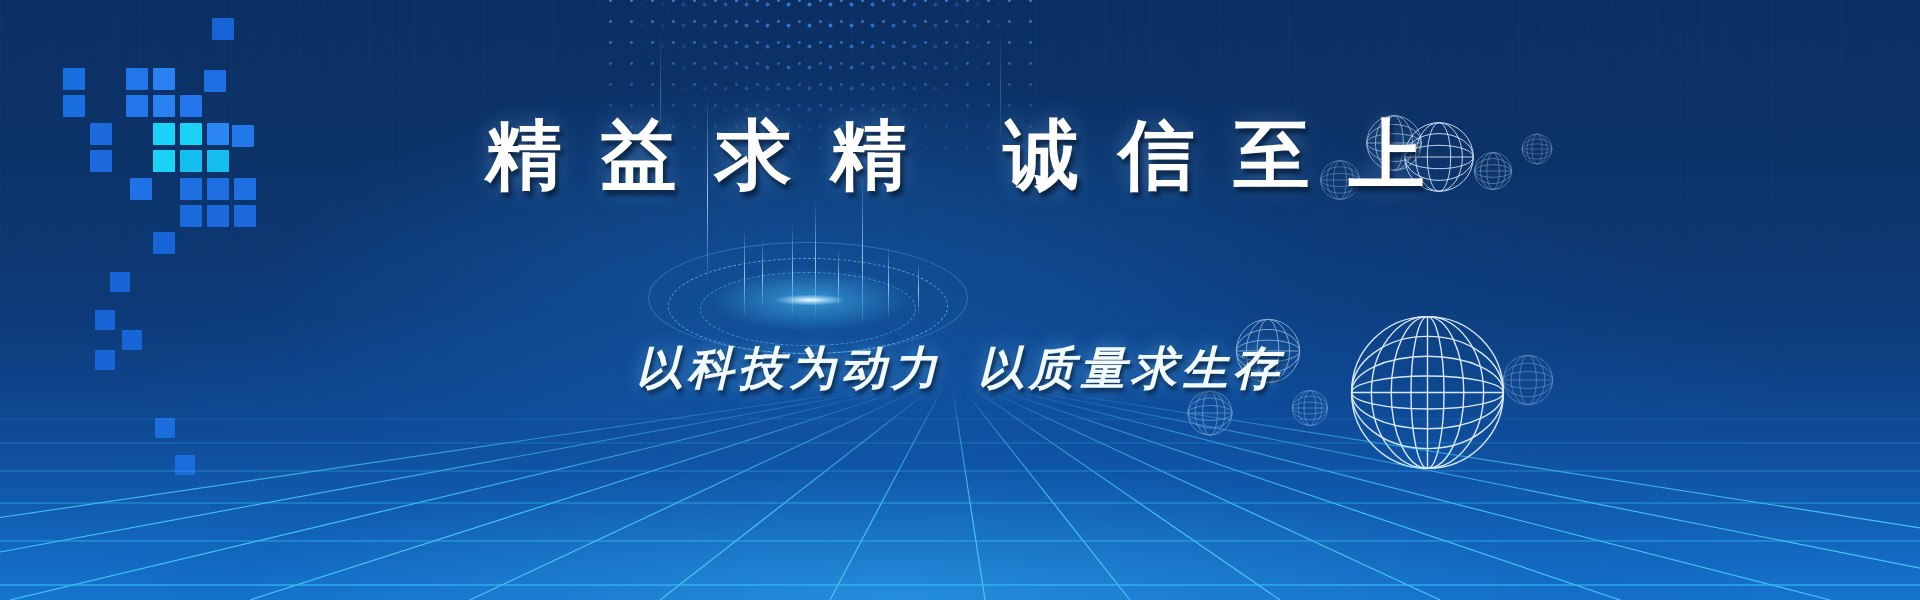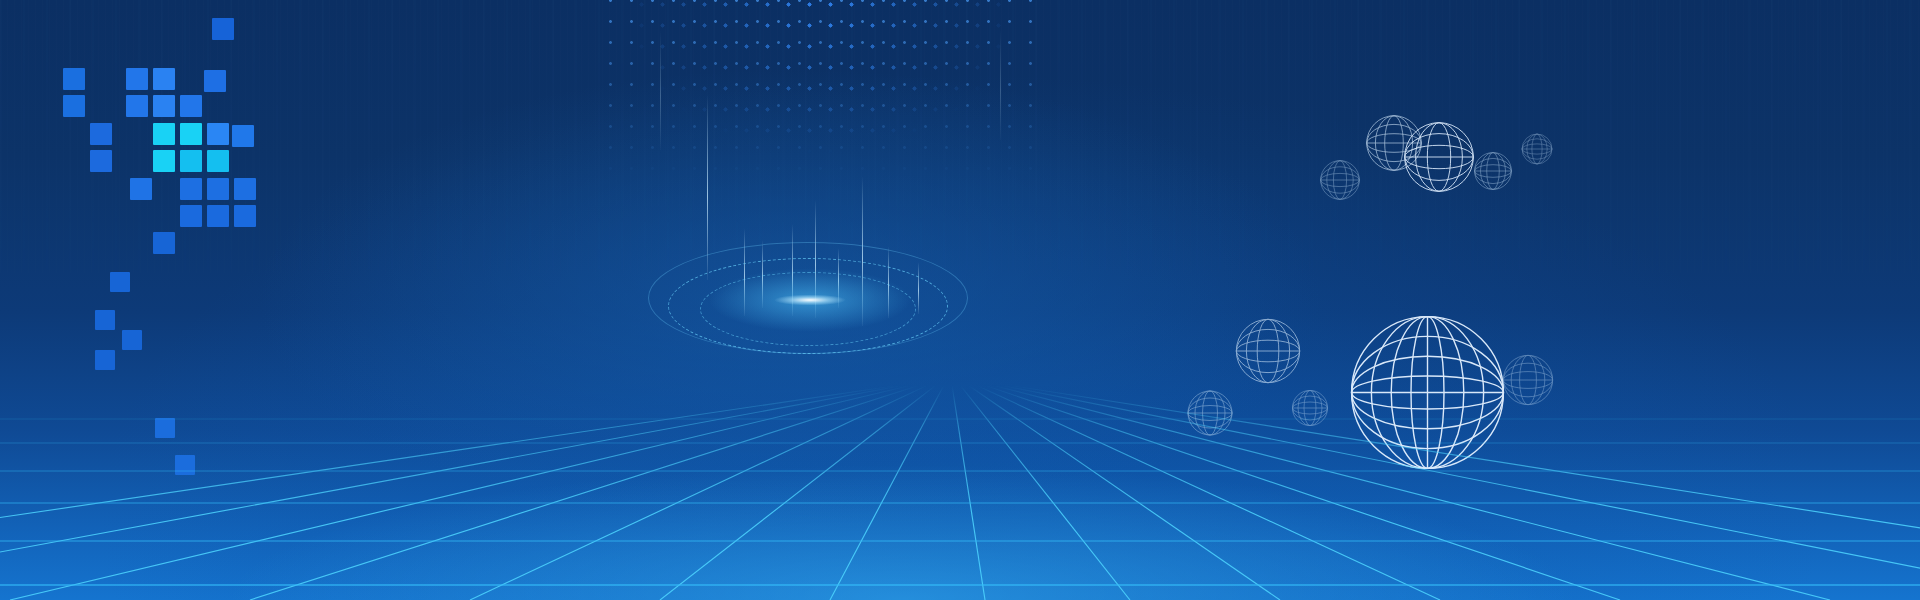--- a/index.html
+++ b/index.html
@@ -282,14 +282,16 @@
         <line x1="0" y1="34" x2="1920" y2="34" stroke-width="0.6"></line>
         <line x1="0" y1="58" x2="1920" y2="58" stroke-width="0.7"></line>
         <line x1="0" y1="86" x2="1920" y2="86" stroke-width="0.8"></line>
         <line x1="0" y1="118" x2="1920" y2="118" stroke-width="0.95"></line>
         <line x1="0" y1="156" x2="1920" y2="156" stroke-width="1.1"></line>
         <line x1="0" y1="200" x2="1920" y2="200" stroke-width="1.3"></line>
       </g>
     </svg>
   </div>
 
+  <div id="headline">精 益 求 精   诚 信 至 上</div>
+  <div id="subtitle">以科技为动力  以质量求生存</div>
 
 </div>
 
 </body></html>

